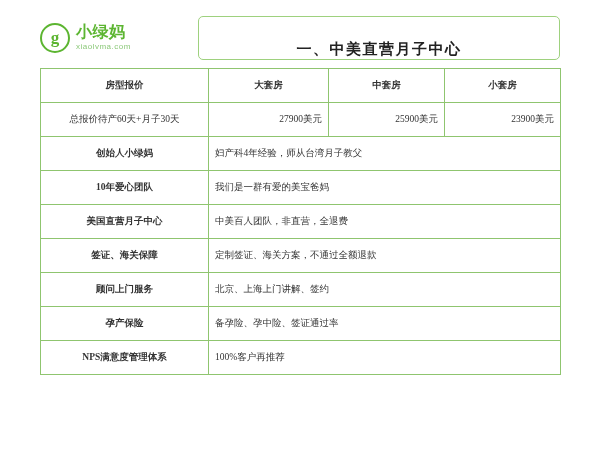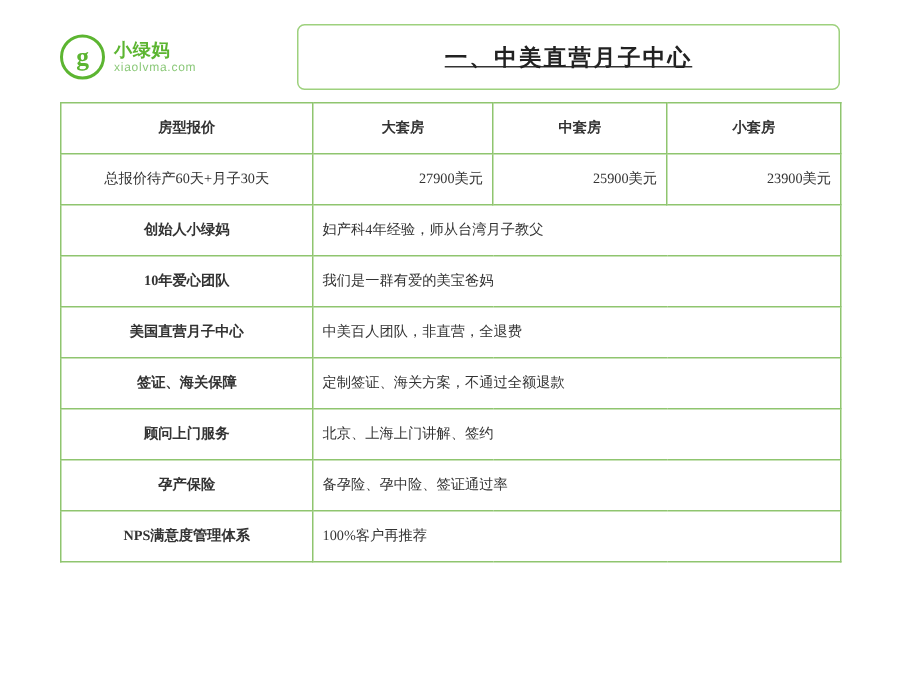--- a/index.html
+++ b/index.html
@@ -50,41 +50,40 @@
     justify-content: center;
     box-sizing: border-box;
     font-family: "Liberation Serif", serif;
   }
   .logo-text {
     margin-left: 6px;
     line-height: 1.05;
   }
   .logo-cn {
     color: #5cb531;
-    font-size: 12px;
+    font-size: 16px;
     font-weight: bold;
     letter-spacing: 0.5px;
   }
   .logo-en {
     color: #8cc97a;
     font-size: 8px;
     letter-spacing: 0.5px;
     margin-top: 2px;
   }
   .title-box {
     flex: 1;
     height: 42px;
     border: 1px solid #9ed17e;
     border-radius: 5px;
     display: flex;
-    align-items: center;
+    align-items: flex-end;
     justify-content: center;
     background: #ffffff;
     margin-left: 8px;
-    text-decoration: underline;
   }
   .title-text {
     font-size: 15px;
     color: #222222;
     letter-spacing: 1.5px;
     font-family: "Liberation Serif", serif;
     font-weight: bold;
   }
 
   

